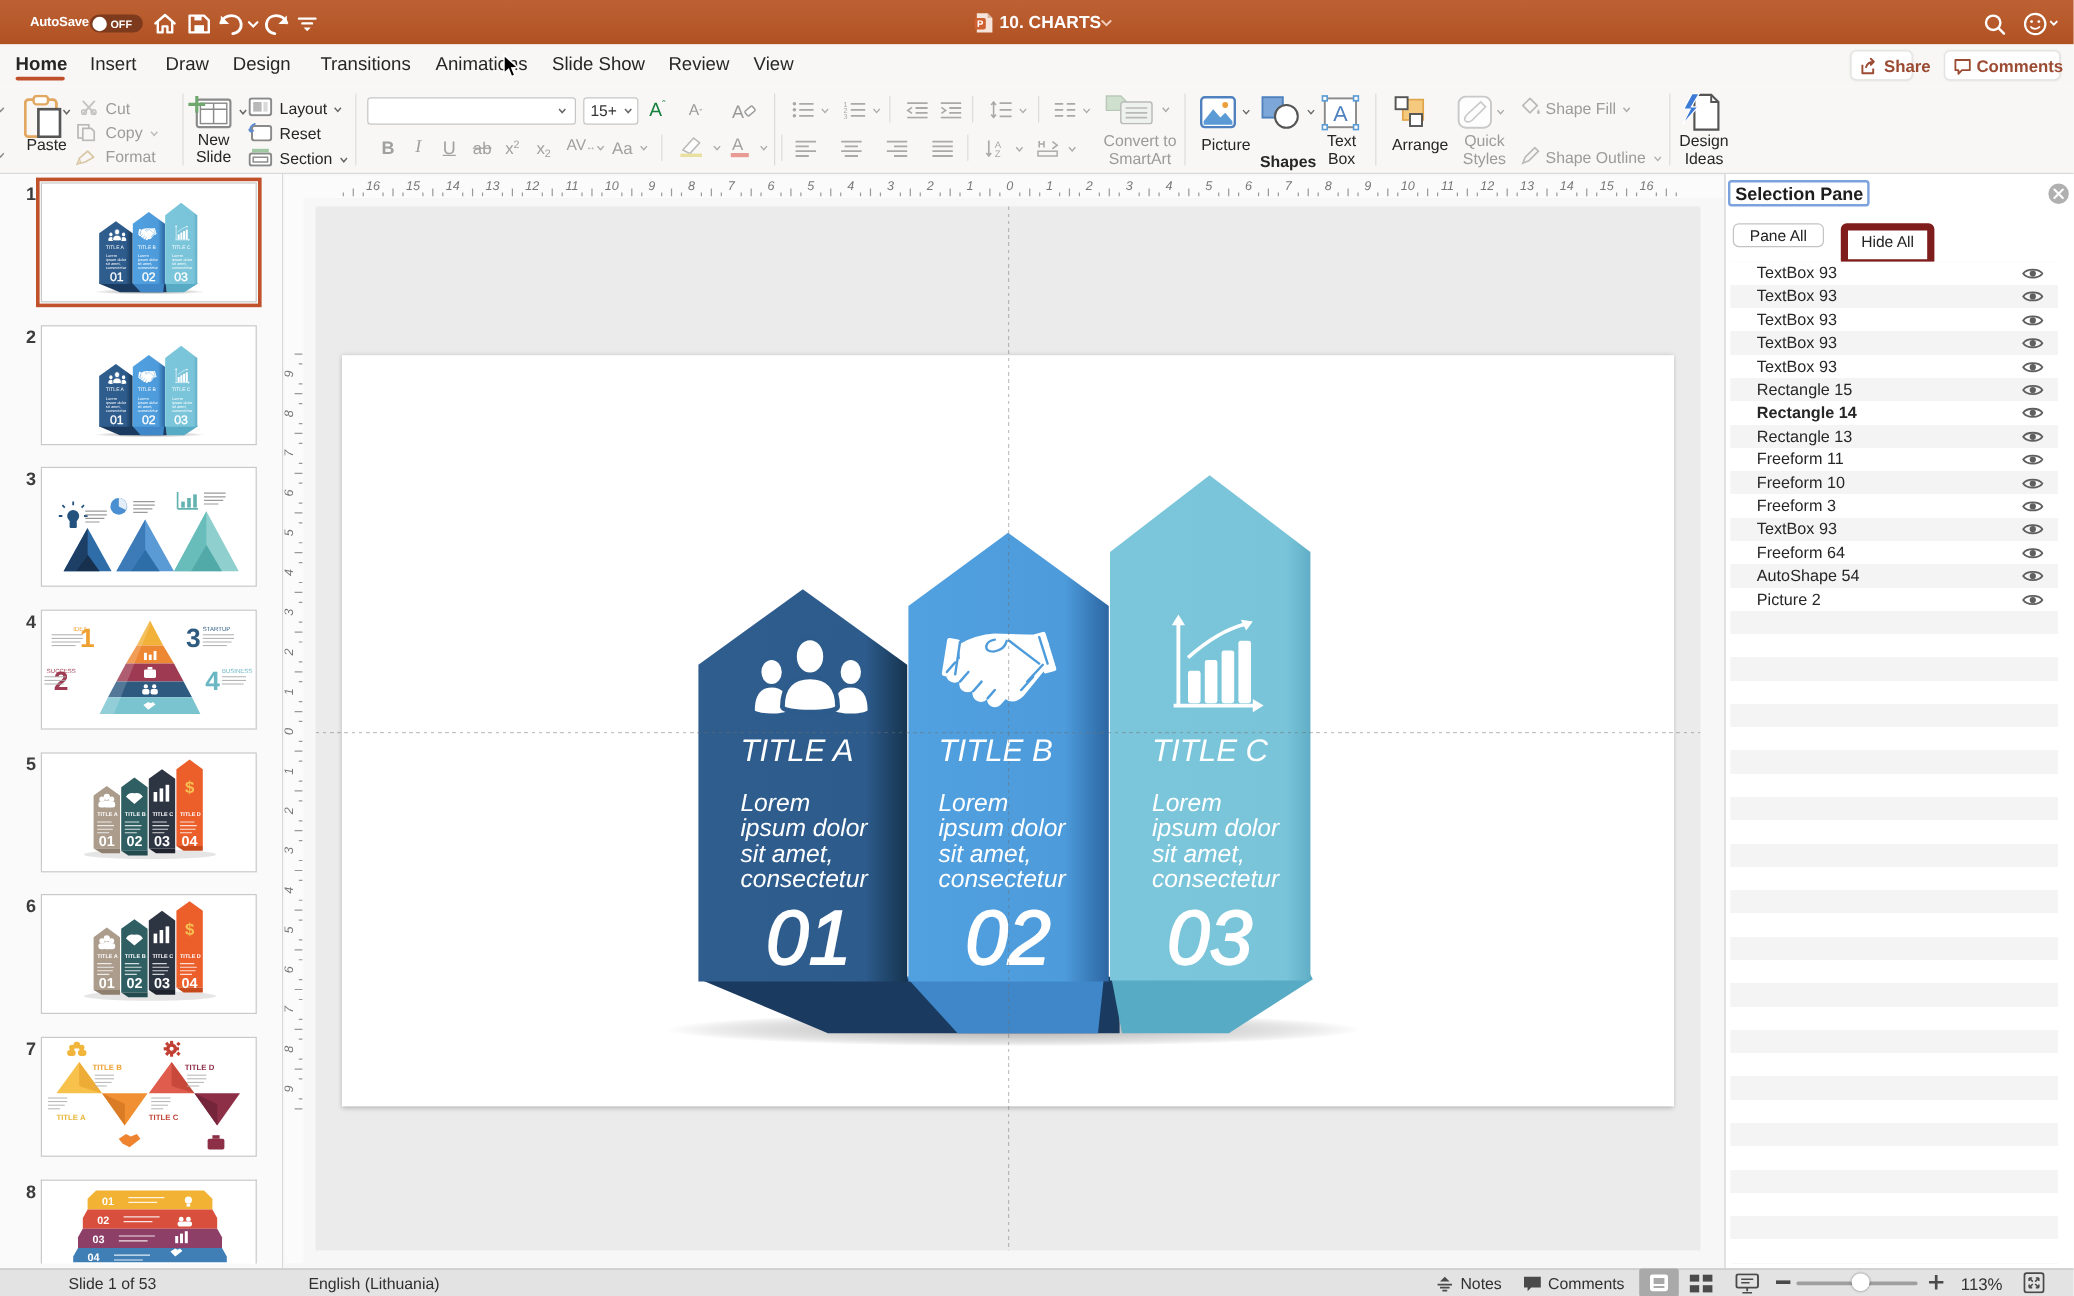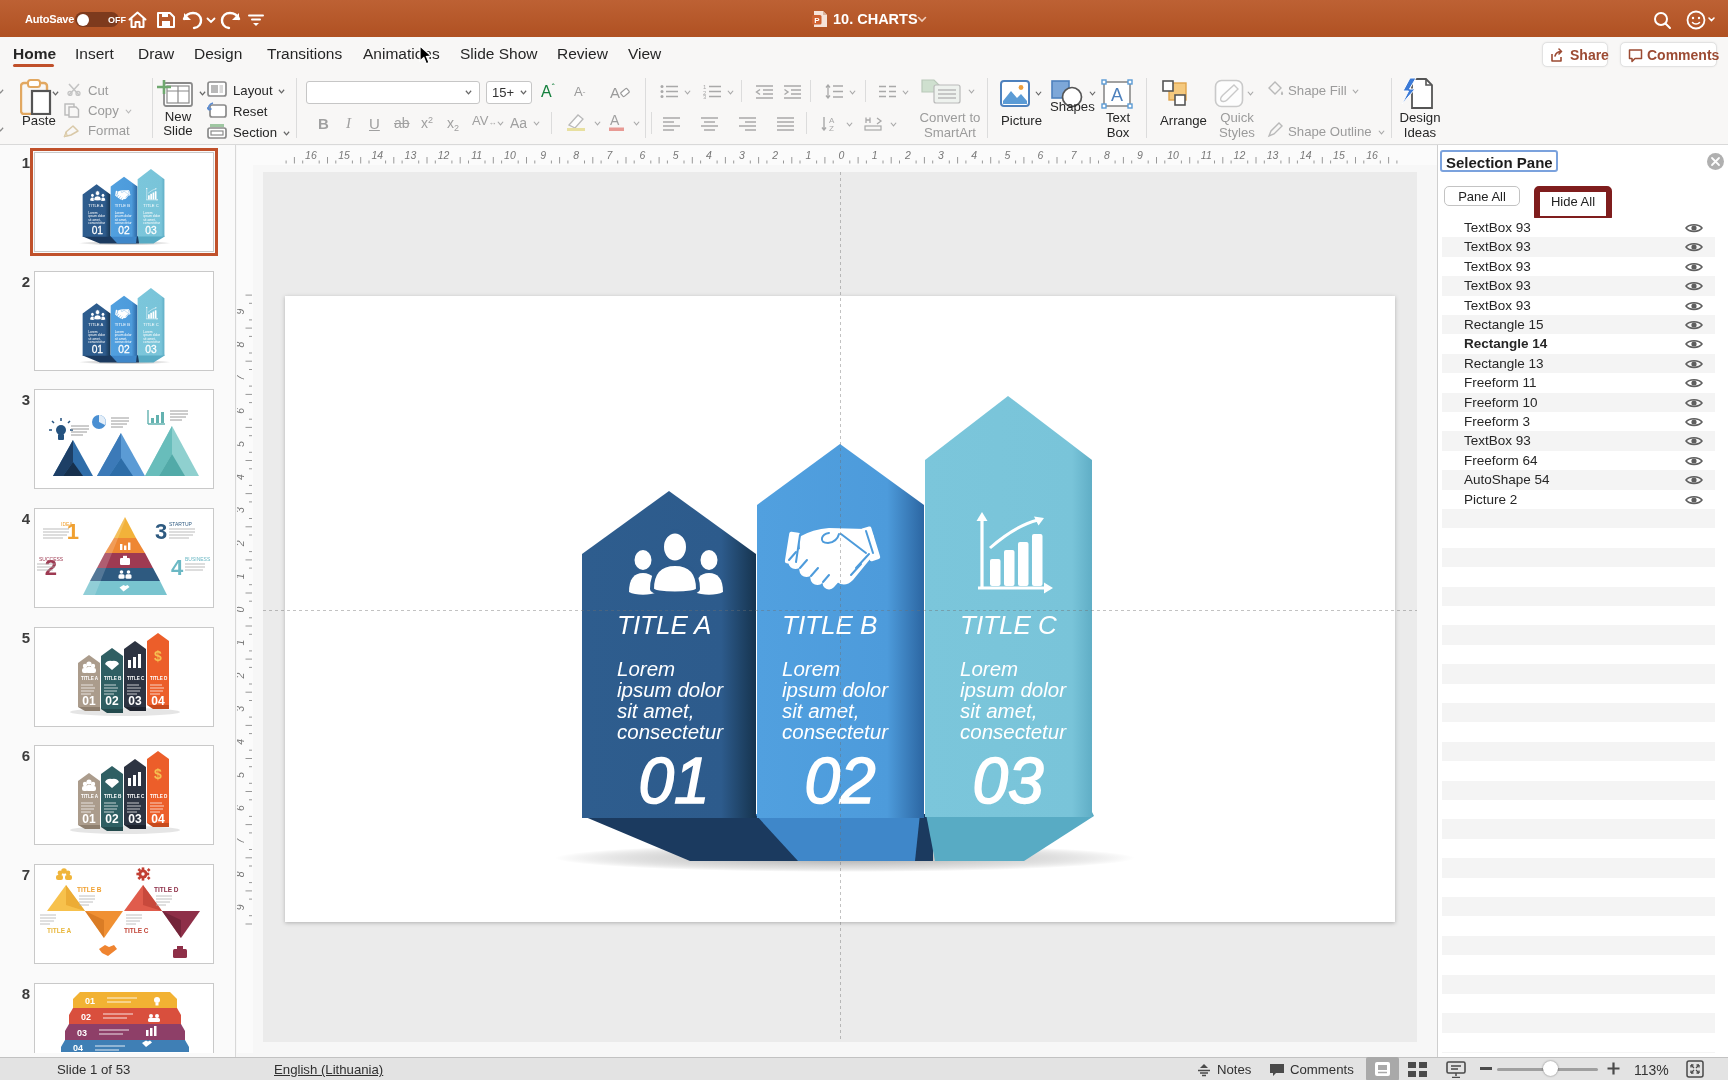--- a/index.html
+++ b/index.html
@@ -35,21 +35,21 @@
   background:repeating-linear-gradient(to bottom,rgba(110,110,110,.42) 0 3px,rgba(0,0,0,0) 3px 6px);}
 .guideH{position:absolute;height:1px;
   background:repeating-linear-gradient(to right,rgba(110,110,110,.42) 0 3px,rgba(0,0,0,0) 3px 6px);}
 </style></head>
 <body>
 
 <div id="titlebar">
  <div class="abs wht" style="left:25px;top:13px;font-size:11px;font-weight:600;letter-spacing:-0.2px;">AutoSave</div>
  <div class="abs" style="left:75px;top:12px;width:44px;height:15px;border-radius:8px;background:#7d3a1d;">
    <div class="abs" style="left:2px;top:1.5px;width:12px;height:12px;border-radius:50%;background:#fff;"></div>
-   <div class="abs wht" style="left:17px;top:3px;font-size:9px;font-weight:bold;margin-left:16px;">OFF</div>
+   <div class="abs wht" style="left:17px;top:3px;font-size:9px;font-weight:bold;">OFF</div>
  </div>
  <svg class="abs" style="left:127px;top:11px" width="21" height="18" viewBox="0 0 21 18">
    <path d="M2.5 8.5 L10.5 1.5 L18.5 8.5 M4.5 7.5 V16 H8.5 V11 H12.5 V16 H16.5 V7.5" fill="none" stroke="#fff" stroke-width="2" stroke-linecap="round" stroke-linejoin="round"></path>
  </svg>
  <svg class="abs" style="left:156px;top:11px" width="20" height="18" viewBox="0 0 20 18">
    <path d="M2 2 H14 L18 6 V16 H2 Z" fill="none" stroke="#fff" stroke-width="2" stroke-linejoin="round"></path>
    <rect x="6" y="10" width="8" height="6" fill="#fff"></rect>
    <rect x="6" y="2" width="6" height="4" fill="#fff"></rect>
  </svg>
  <svg class="abs" style="left:181px;top:11px" width="22" height="19" viewBox="0 0 22 19">
@@ -96,21 +96,21 @@
     <div class="tab" style="left:194px;font-weight:500;">Design</div>
     <div class="tab" style="left:267px;font-weight:500;">Transitions</div>
     <div class="tab" style="left:363px;font-weight:500;">Animations</div>
     <div class="tab" style="left:460px;font-weight:500;">Slide Show</div>
     <div class="tab" style="left:557px;font-weight:500;">Review</div>
     <div class="tab" style="left:628px;font-weight:500;">View</div>
     <div class="abs" style="left:13px;top:27px;width:41px;height:3px;background:#c0502a;border-radius:2px;"></div>
     <svg class="abs" style="left:419px;top:8px" width="15" height="21" viewBox="0 0 15 21">
 <path d="M1 1 L1 16 L4.8 12.6 L7.3 18.8 L10 17.6 L7.5 11.6 L12.5 11.2 Z" fill="#000" stroke="#fff" stroke-width="1.2"></path>
     </svg>
-<div class="abs" style="left:1542px;top:5px;width:66px;height:25px;background:#fff;border:1px solid #e2e2e2;border-radius:5px;box-shadow:0 0 2px rgba(0,0,0,.08);">
+<div class="abs" style="left:1542px;top:5px;width:52px;height:25px;background:#fff;border:1px solid #e2e2e2;border-radius:5px;box-shadow:0 0 2px rgba(0,0,0,.08);">
  <svg class="abs" style="left:7px;top:5px" width="15" height="15" viewBox="0 0 15 15">
   <path d="M2 6 V13 H11 V9" fill="none" stroke="#9c4b33" stroke-width="1.6" stroke-linejoin="round"></path>
   <path d="M5 8 C6 4.5 8.5 3.5 11.5 3.5 M11.5 3.5 L9 1 M11.5 3.5 L9 6" fill="none" stroke="#9c4b33" stroke-width="1.6" stroke-linecap="round" stroke-linejoin="round"></path>
  </svg>
  <div class="abs" style="left:27px;top:4px;font-size:14px;font-weight:bold;color:#9c4b33;">Share</div>
 </div>
 <div class="abs" style="left:1620px;top:5px;width:97px;height:25px;background:#fff;border:1px solid #e2e2e2;border-radius:5px;box-shadow:0 0 2px rgba(0,0,0,.08);">
  <svg class="abs" style="left:7px;top:5px" width="15" height="15" viewBox="0 0 15 15">
   <path d="M1.5 2 H13.5 V10.5 H7 L4 13.5 V10.5 H1.5 Z" fill="none" stroke="#9c4b33" stroke-width="1.5" stroke-linejoin="round"></path>
  </svg>
@@ -319,21 +319,21 @@
  <svg class="abs" style="left:1000px;top:80px" width="30" height="27" viewBox="0 0 30 27">
   <rect x="1" y="1" width="28" height="25" rx="3" fill="#fff" stroke="#4e81bd" stroke-width="2"></rect>
   <path d="M3 21 L11 11 L17 18 L21 14 L27 21 V24 H3 Z" fill="#5b9bd5"></path>
   <circle cx="21" cy="7.5" r="2.4" fill="#ed9f3c"></circle>
  </svg>
  <div class="rlabel" style="left:1001px;top:113px;">Picture</div>
  <svg class="abs" style="left:1051px;top:80px" width="34" height="28" viewBox="0 0 34 28">
   <rect x="1" y="1" width="17" height="17" fill="#7da7d8" stroke="#4e81bd" stroke-width="1.6"></rect>
   <circle cx="21" cy="17" r="9.5" fill="#fff" stroke="#555" stroke-width="1.7"></circle>
  </svg>
- <div class="rlabel" style="left:1050px;top:99px;">Shapes</div>
+ <div class="rlabel" style="left:1050px;top:127px;font-weight:bold;">Shapes</div>
  <svg class="abs" style="left:1101px;top:79px" width="32" height="30" viewBox="0 0 32 30">
   <rect x="3" y="3" width="26" height="24" fill="#fff" stroke="#8a8a8a" stroke-width="1.6"></rect>
   <rect x="1" y="1" width="4" height="4" fill="#fff" stroke="#5b9bd5" stroke-width="1.4"></rect>
   <rect x="27" y="1" width="4" height="4" fill="#fff" stroke="#5b9bd5" stroke-width="1.4"></rect>
   <rect x="1" y="25" width="4" height="4" fill="#fff" stroke="#5b9bd5" stroke-width="1.4"></rect>
   <rect x="27" y="25" width="4" height="4" fill="#fff" stroke="#5b9bd5" stroke-width="1.4"></rect>
   <text x="10" y="22" font-size="18" fill="#4e81bd" font-family="Liberation Sans">A</text>
  </svg>
  <div class="rlabel" style="left:1103px;top:110px;width:30px;text-align:center;line-height:15px;">Text<br>Box</div>
 <svg class="chev" style="left:1035px;top:90px" viewBox="0 0 8 6">
@@ -1071,21 +1071,21 @@
           <svg class="abs" style="left:243px;top:4px" width="18" height="12" viewBox="0 0 18 12">
 <path d="M1 6 C4 1.5 14 1.5 17 6 C14 10.5 4 10.5 1 6 Z" fill="none" stroke="#5f5f5f" stroke-width="1.5"></path>
 <circle cx="9" cy="6" r="2.6" fill="#5f5f5f"></circle>
           </svg>
         </div>
       </div>
     </div>
   </div>
 <div id="statusbar">
     <div class="srow" style="left:57px;top:4px;">Slide 1 of 53</div>
-    <div class="srow" style="left:274px;top:4px;text-decoration:underline;">English (Lithuania)</div>
+    <div class="srow" style="left:257px;top:4px;">English (Lithuania)</div>
     <svg class="abs" style="left:1196px;top:5px" width="16" height="14" viewBox="0 0 16 14">
 <path d="M8 1 L12 5 H4 Z" fill="#4a4a4a"></path>
       <path d="M2 7.5 H14 M4 10 H12 M6 12.5 H10" stroke="#4a4a4a" stroke-width="1.3"></path>
     </svg>
     <div class="srow" style="left:1217px;top:4px;">Notes</div>
     <svg class="abs" style="left:1269px;top:5px" width="16" height="14" viewBox="0 0 16 14">
 <path d="M1 1 H15 V10 H7 L4 13 V10 H1 Z" fill="#4a4a4a"></path>
     </svg>
     <div class="srow" style="left:1290px;top:4px;">Comments</div>
     <div class="abs" style="left:1366px;top:-1px;width:33px;height:24px;background:#a9a9a9;border-radius:2px;">

